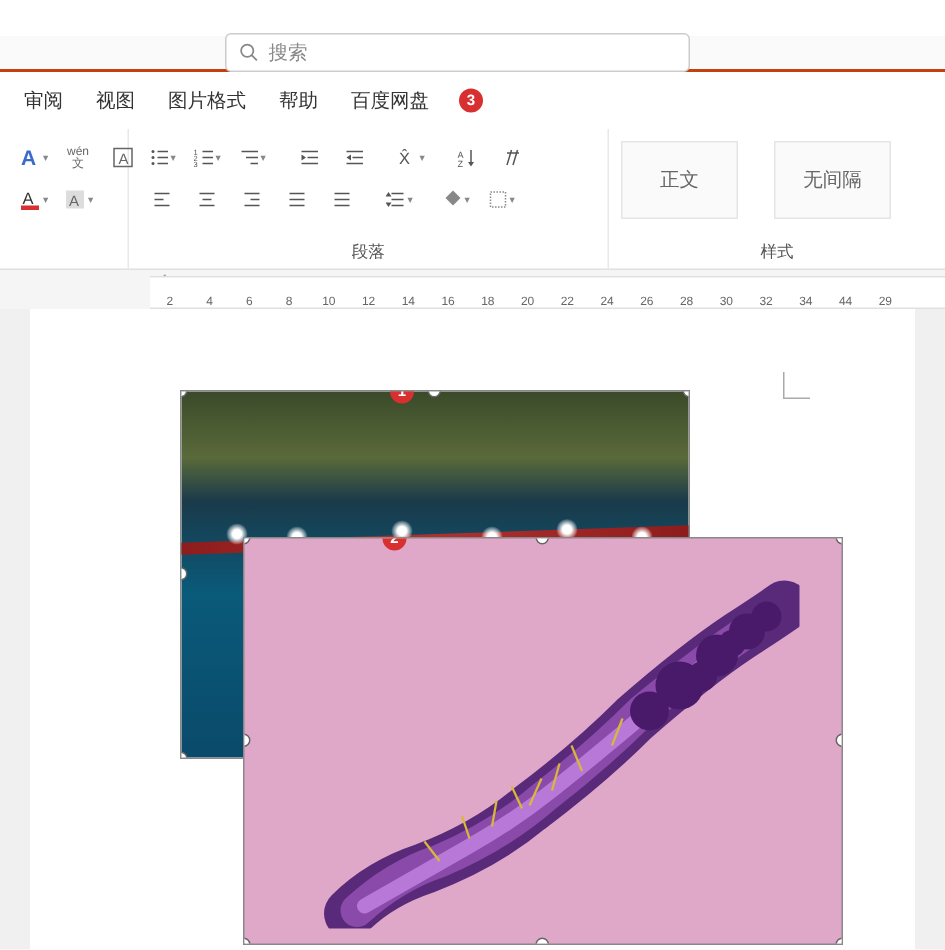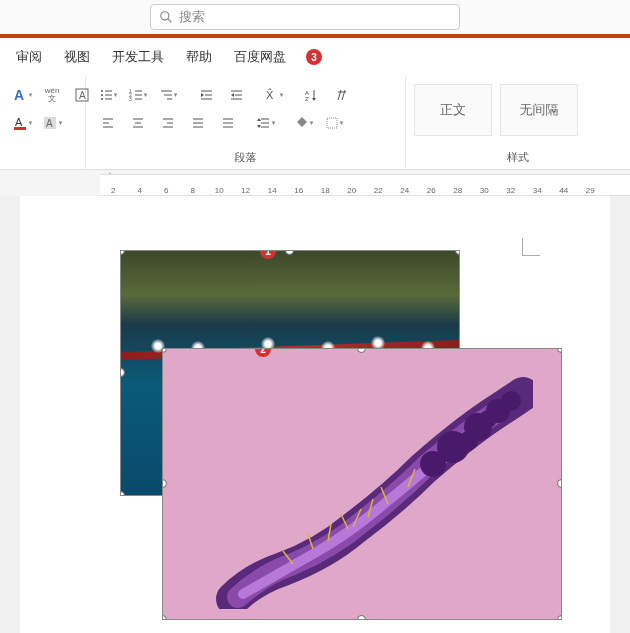--- a/index.html
+++ b/index.html
@@ -1,18 +1,18 @@
 <!DOCTYPE html>
 <html><head>
 <meta charset="utf-8">
 <style>
   * { box-sizing: border-box; margin: 0; padding: 0; }
   body { font-family: "Microsoft YaHei", Arial, sans-serif; font-size: 12px; background: #fff; width: 630px; height: 633px; overflow: hidden; position: relative; }
   
-  .titlebar { height: 38px; background: #fafafa; display: flex; align-items: center; padding: 0 10px; gap: 10px; border-bottom: 4px solid #c2410c; }
+  .titlebar { height: 24px; background: #fafafa; display: flex; align-items: center; padding: 0 10px; gap: 10px; border-bottom: 2px solid #c2410c; margin-top: 24px; }
   .search-wrap { margin-left: 140px; width: 310px; height: 26px; background: #fff; border: 1px solid #ccc; border-radius: 4px; display: flex; align-items: center; padding: 0 8px; gap: 6px; color: #666; }
   .search-wrap svg { flex-shrink: 0; }
   .search-wrap span { color: #888; font-size: 13px; }
   
   .tabs { height: 38px; display: flex; align-items: center; gap: 18px; padding: 0 14px; background: #fff; font-size: 13px; color: #333; }
   .tab { padding: 4px 2px; cursor: pointer; }
   .tab.active { border: 2px solid #e03030; color: #0a5ac0; padding: 6px 10px; font-weight: 500; }
   .callout { width: 16px; height: 16px; background: #d83030; color: #fff; border-radius: 50%; display: inline-flex; align-items: center; justify-content: center; font-size: 10px; font-weight: bold; }
   
   .ribbon { display: flex; background: #fff; border-bottom: 1px solid #e0e0e0; height: 94px; }
@@ -61,21 +61,21 @@
         <circle cx="10" cy="10" r="7"></circle>
         <line x1="15" y1="15" x2="21" y2="21"></line>
       </svg>
     <span>搜索</span>
   </div>
 </div>
 
 <div class="tabs">
   <div class="tab">审阅</div>
   <div class="tab">视图</div>
-  <div class="tab">开发工具</div>
+  <div class="tab">图片格式</div>
   <div class="tab">帮助</div>
   <div class="tab">百度网盘</div>
   <div class="callout">3</div>
 </div>
 
 <div class="ribbon">
   <div class="group" style="width:86px">
     <div class="group-body">
       <div class="col">
         <div class="row">
@@ -239,21 +239,21 @@
                 <rect x="2" y="2" width="10" height="10" fill="none" stroke="#888" stroke-dasharray="1"></rect>
               </svg>
             </div>
         </div>
       </div>
     </div>
     <div class="group-label">段落</div>
   </div>
 
   <div class="group" style="width:224px;border-right:none">
-    <div class="group-body" style="gap:8px;padding-top:2px">
+    <div class="group-body" style="gap:24px;padding-top:2px">
       <div class="style-tile">正文</div>
       <div class="style-tile">无间隔</div>
     </div>
     <div class="group-label">样式</div>
   </div>
 </div>
 
 <div class="ruler-area">
   <div class="indent-marker">◇</div>
   <div class="ruler">

